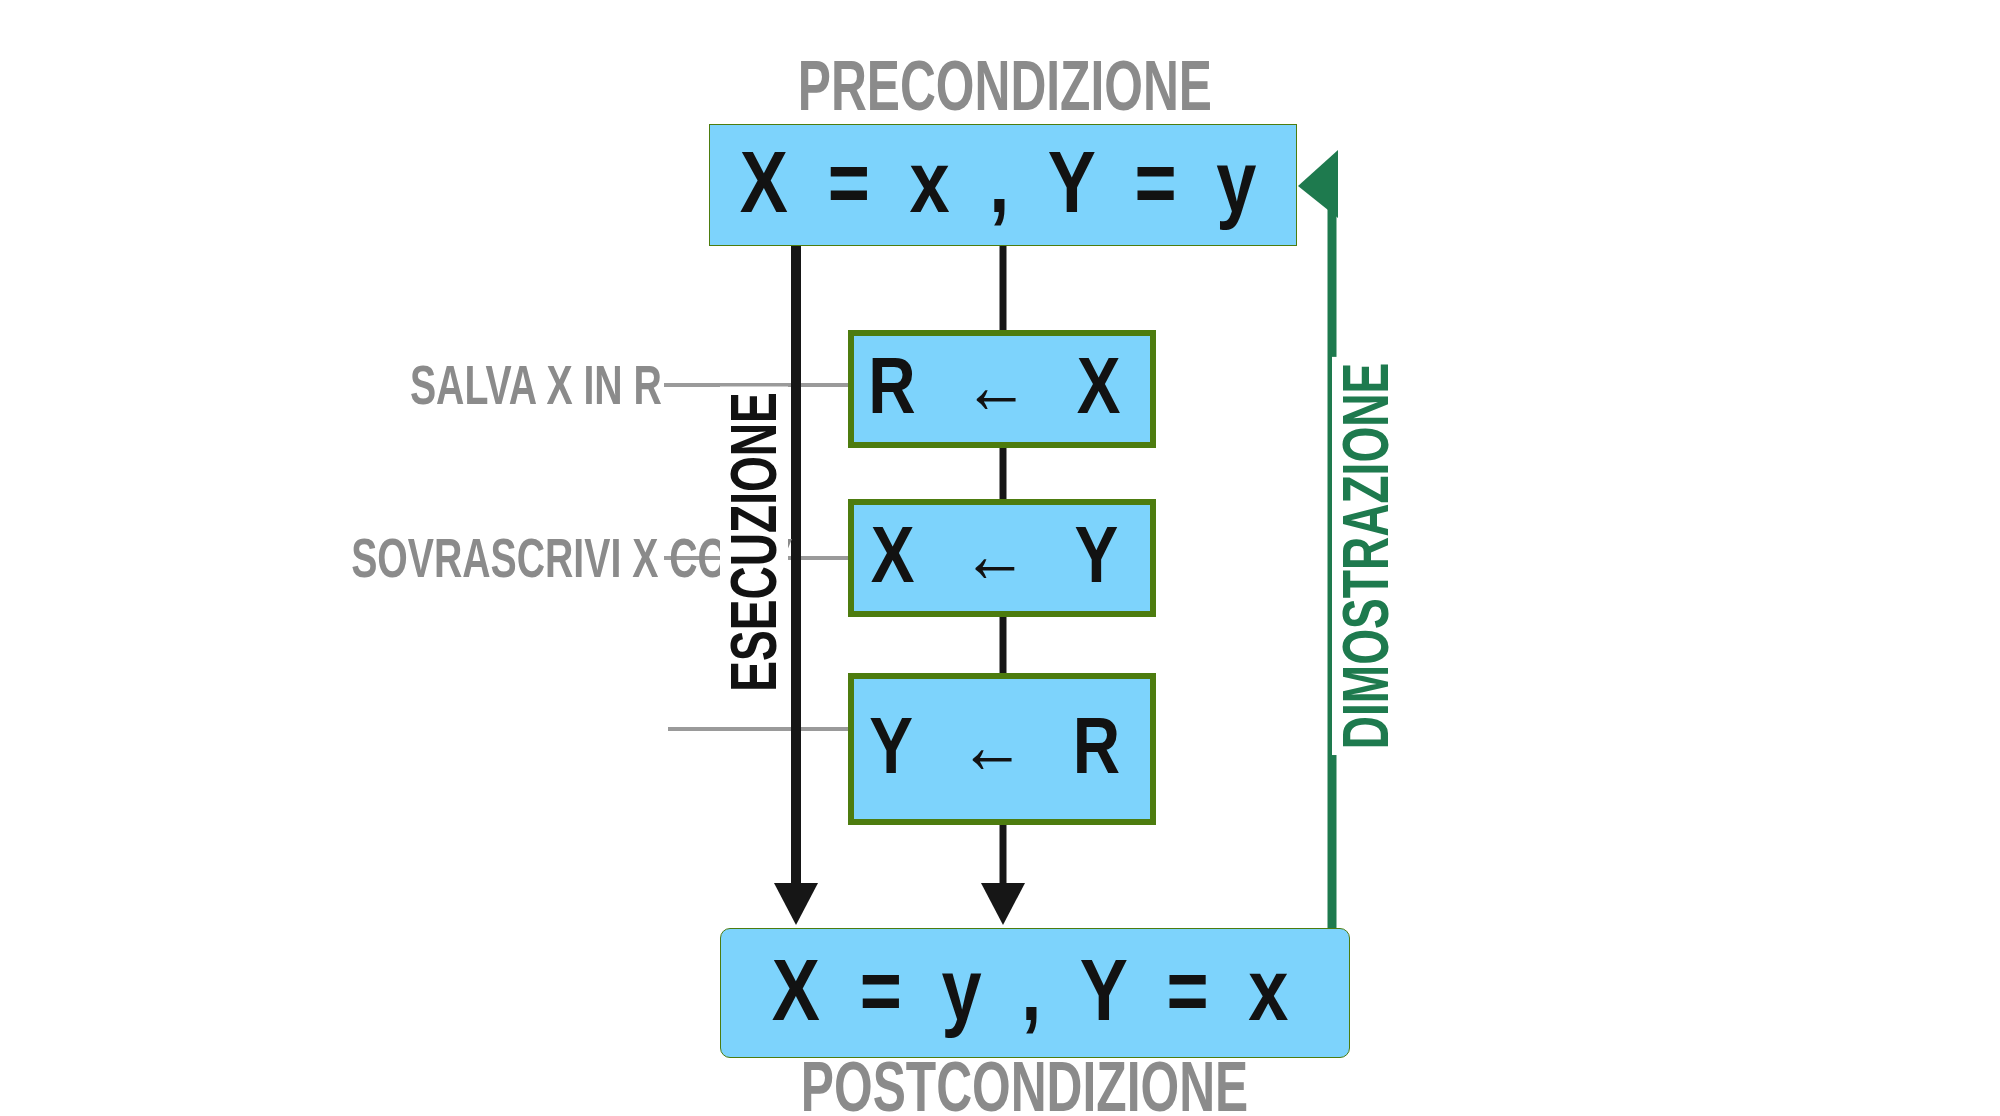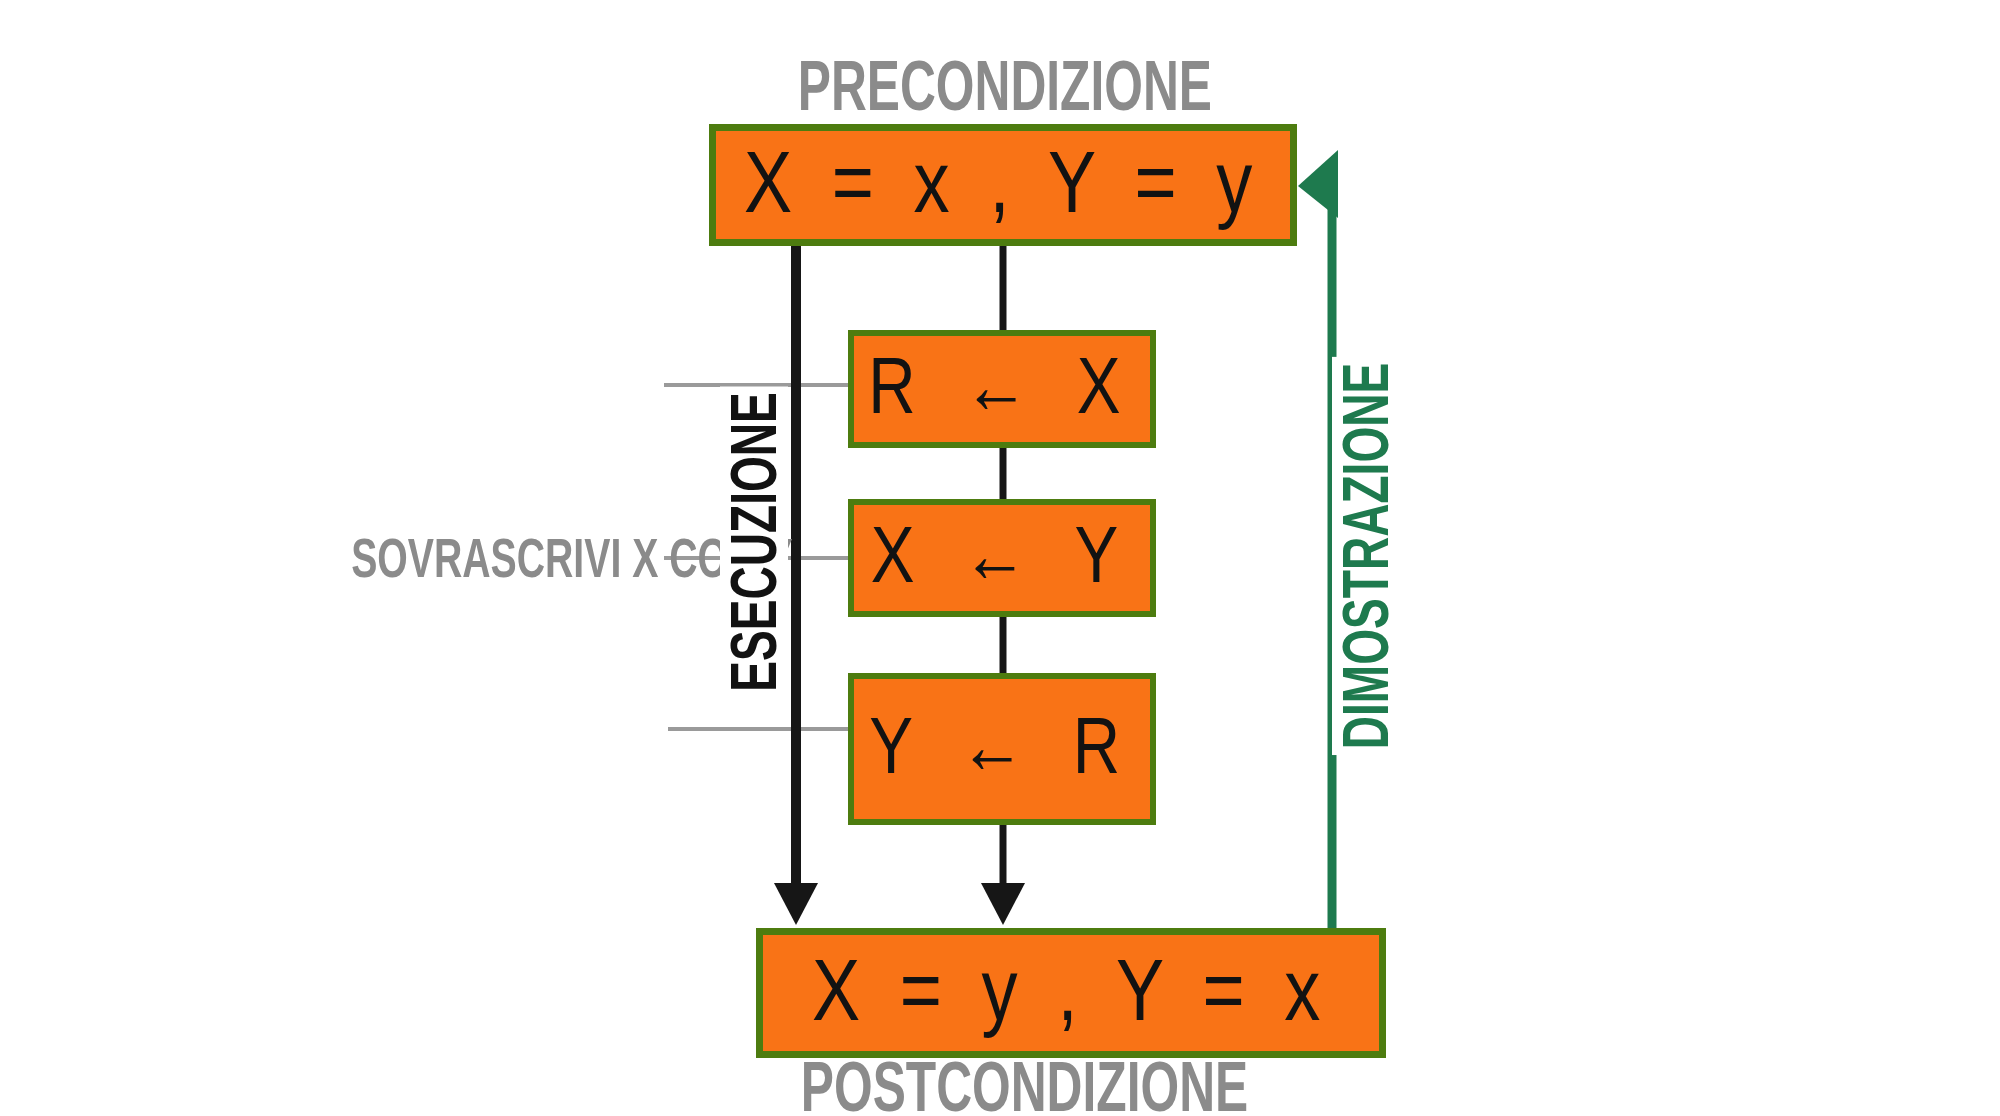--- a/index.html
+++ b/index.html
@@ -2,22 +2,22 @@
 <html><head>
 <meta charset="utf-8">
 <style>
   html,body{margin:0;padding:0;background:#ffffff;}
   .canvas{
     position:relative;width:2000px;height:1116px;background:#ffffff;overflow:hidden;
     font-family:"Liberation Sans","DejaVu Sans",sans-serif;
   }
   svg.wires{position:absolute;left:0;top:0;z-index:1;}
   .node{
-    position:absolute;background:#f97316;border:7px solid #4d7c0f;
-    display:flex;align-items:center;justify-content:center;z-index:2;box-sizing:border-box;
+    position:absolute;background:#7dd3fc;border:1px solid #4d7c0f;
+    display:flex;align-items:center;justify-content:center;z-index:2;box-sizing:border-box;font-weight:bold;
   }
   .node.small{border-width:6px;}
   .formula{
     color:#121212;font-size:88px;letter-spacing:12px;white-space:nowrap;
     transform:scaleX(0.82);transform-origin:center center;display:inline-block;line-height:1;
     padding-bottom:6px;
   }
   .formula.mid{font-size:80px;letter-spacing:18px;}
   .gtitle{
     position:absolute;z-index:2;width:600px;text-align:center;color:#8b8b8b;
@@ -75,28 +75,31 @@
   <div class="node small" style="left:848px;top:330px;width:308px;height:118px;">
     <span class="formula mid">R ← X</span>
   </div>
   <div class="node small" style="left:848px;top:499px;width:308px;height:118px;">
     <span class="formula mid">X ← Y</span>
   </div>
   <div class="node small" style="left:848px;top:673px;width:308px;height:152px;">
     <span class="formula mid">Y ← R</span>
   </div>
 
-  <div class="node" style="left:756px;top:928px;width:630px;height:130px;">
+  <div class="node" style="left:720px;top:928px;width:630px;height:130px;border-radius:10px;">
     <span class="formula">X = y , Y = x</span>
   </div>
 
   <div class="gtitle" style="left:705px;top:1056px;">
     <span class="cond">POSTCONDIZIONE</span>
   </div>
 
+  <div class="side-label" style="top:357px;">
+    <span class="cond">SALVA X IN R</span>
+  </div>
   <div class="side-label" style="top:530px;">
     <span class="cond">SOVRASCRIVI X CON Y</span>
   </div>
 
   <div class="vwrap" style="left:754px;top:542px;">
     <span class="vtext exec">ESECUZIONE</span>
   </div>
   <div class="vwrap" style="left:1366px;top:556px;">
     <span class="vtext proof">DIMOSTRAZIONE</span>
   </div>

